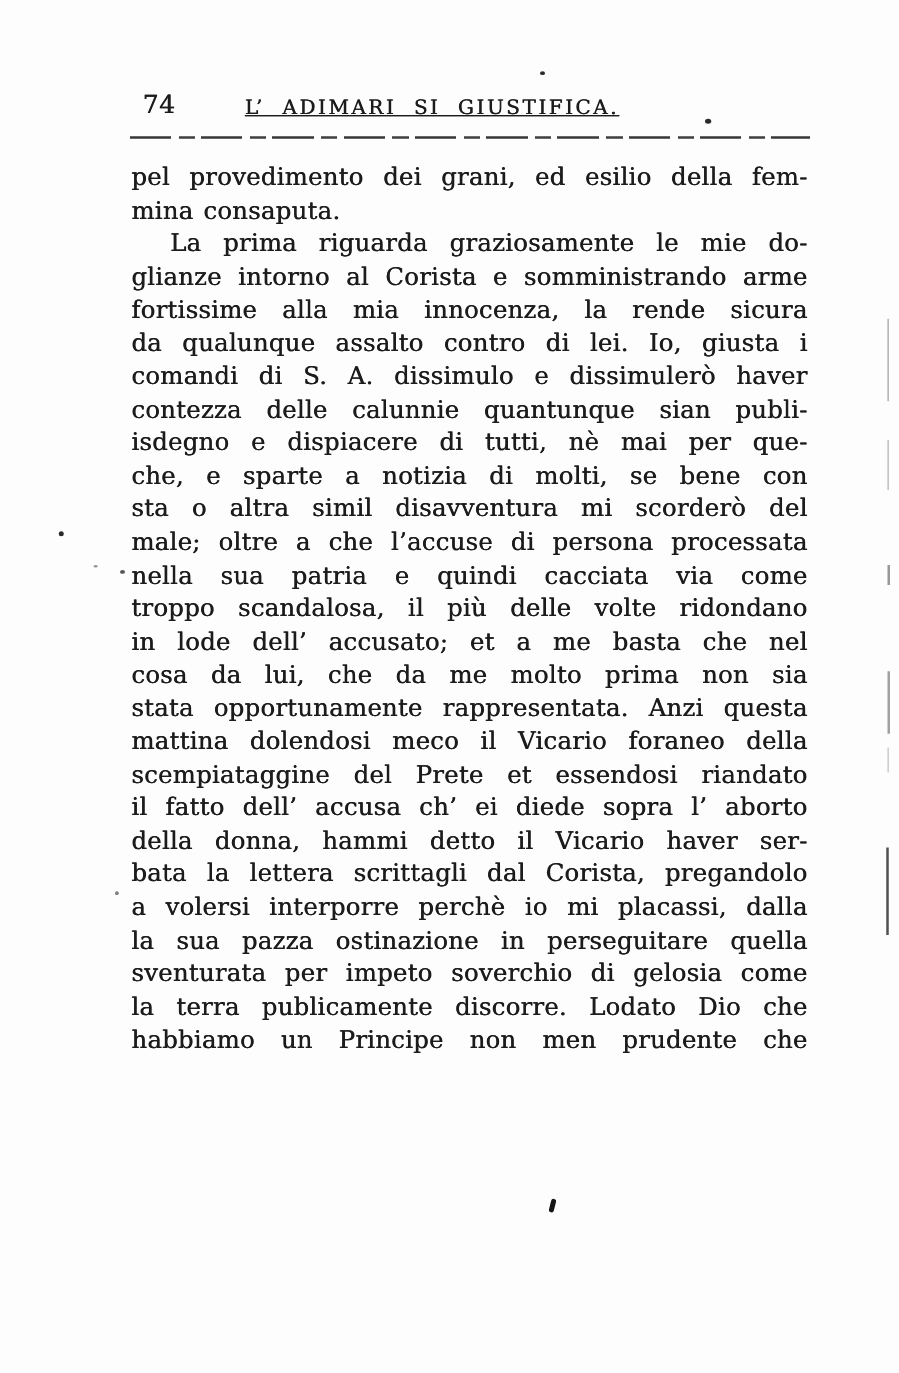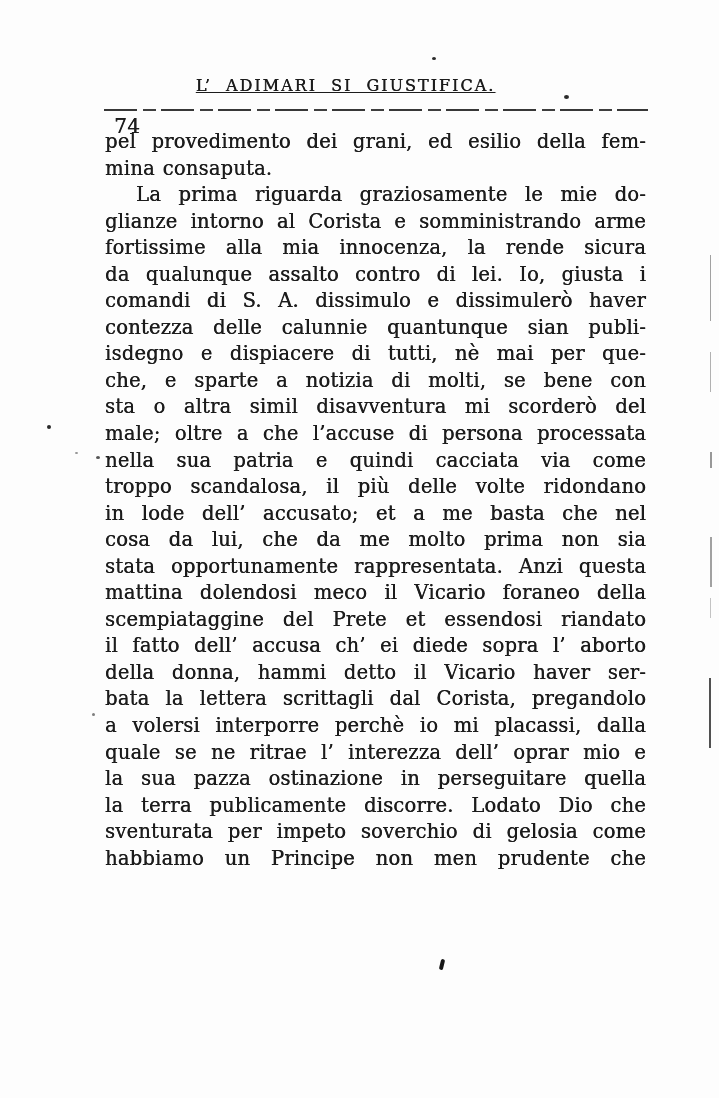--- a/index.html
+++ b/index.html
@@ -18,21 +18,20 @@
   }
 
   
   .header { position: absolute; top: 0; left: 0; right: 0; height: 120px; }
   .page-number {
     position: absolute;
     top: 71px; left: 114px;
     font-size: 20px;
     letter-spacing: 0.5px;
     text-shadow: 0.4px 0 0 currentColor;
-    margin-top: 43px;
   }
   .running-title {
     position: absolute;
     top: 76px; left: 0; right: 28px;
     text-align: center;
     font-size: 16px;
     letter-spacing: 2px;
     word-spacing: 7px;
     text-shadow: 0.4px 0 0 currentColor;
     text-decoration: underline;
@@ -110,24 +109,23 @@
     <div class="line">troppo scandalosa, il più delle volte ridondano</div>
     <div class="line">in lode dell’ accusato; et a me basta che nel</div>
     <div class="line">cosa da lui, che da me molto prima non sia</div>
     <div class="line">stata opportunamente rappresentata. Anzi questa</div>
     <div class="line">mattina dolendosi meco il Vicario foraneo della</div>
     <div class="line">scempiataggine del Prete et essendosi riandato</div>
     <div class="line">il fatto dell’ accusa ch’ ei diede sopra l’ aborto</div>
     <div class="line">della donna, hammi detto il Vicario haver ser-</div>
     <div class="line">bata la lettera scrittagli dal Corista, pregandolo</div>
     <div class="line">a volersi interporre perchè io mi placassi, dalla</div>
-    <div class="line">quale se ne ritrae l’ interezza dell’ oprar mio e</div>
     <div class="line">la sua pazza ostinazione in perseguitare quella</div>
+    <div class="line">sventurata per impeto soverchio di gelosia come</div>
     <div class="line">la terra publicamente discorre. Lodato Dio che</div>
-    <div class="line">sventurata per impeto soverchio di gelosia come</div>
     <div class="line">habbiamo un Principe non men prudente che</div>
   </div>
 
   <div class="speck" style="left:432px; top:57px;  width:4px; height:3px;"></div>
   <div class="speck" style="left:564px; top:95px;  width:5px; height:4px;"></div>
   <div class="speck" style="left:47px;  top:425px; width:4px; height:4px;"></div>
   <div class="speck" style="left:75px;  top:452px; width:3px; height:2px; opacity:.5;"></div>
   <div class="speck" style="left:96px;  top:456px; width:4px; height:3px; opacity:.8;"></div>
   <div class="speck" style="left:92px;  top:713px; width:3px; height:3px; opacity:.6;"></div>
   <div class="comma-mark" style="left:440px; top:959px;"></div>

